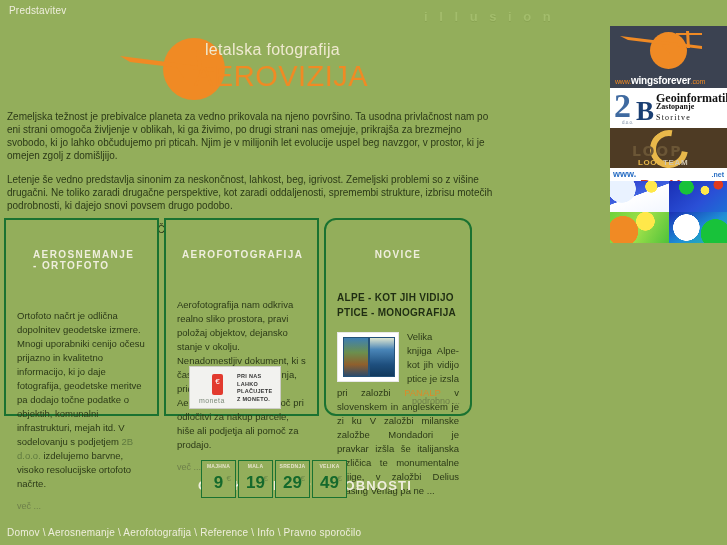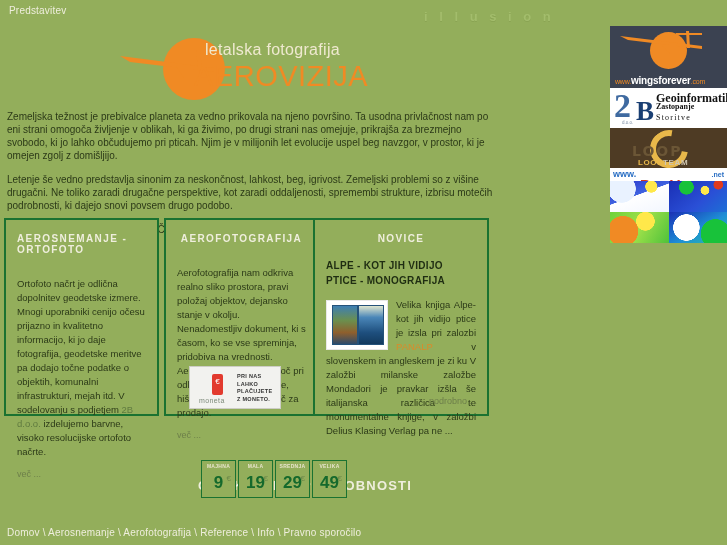--- a/index.html
+++ b/index.html
@@ -45,23 +45,23 @@
 
   
   .boxes{position:absolute;left:4px;top:218px;width:496px;height:200px;}
   .box{
     position:absolute;top:0;height:198px;
     border:2px solid #1a7231;background:#93ae5b;
     box-sizing:border-box;
   }
   #box1{left:0px;width:155px;}
   #box2{left:160px;width:155px;}
-  #box3{left:309px;width:176px;}
+  #box3{left:320px;width:148px;border-radius:12px;}
   .box h3{
-    margin:0;padding:13px 0 0 0;text-align:center;
+    margin:16px;padding:13px 0 0 0;text-align:center;
     font-size:10px;font-weight:bold;color:#efeedd;letter-spacing:1.4px;
   }
   #box1 h3{text-align:left;padding-left:11px;}
   .box .bodytext{
     padding:22px 11px 0 11px;font-size:9.5px;line-height:14px;color:#2c3a18;
   }
   .box .more{padding:10px 11px 0 11px;font-size:9px;color:#6d7f4a;}
   .hl{color:#5f7a3f;}
   .hl-orange{color:#d98b2b;}
 

